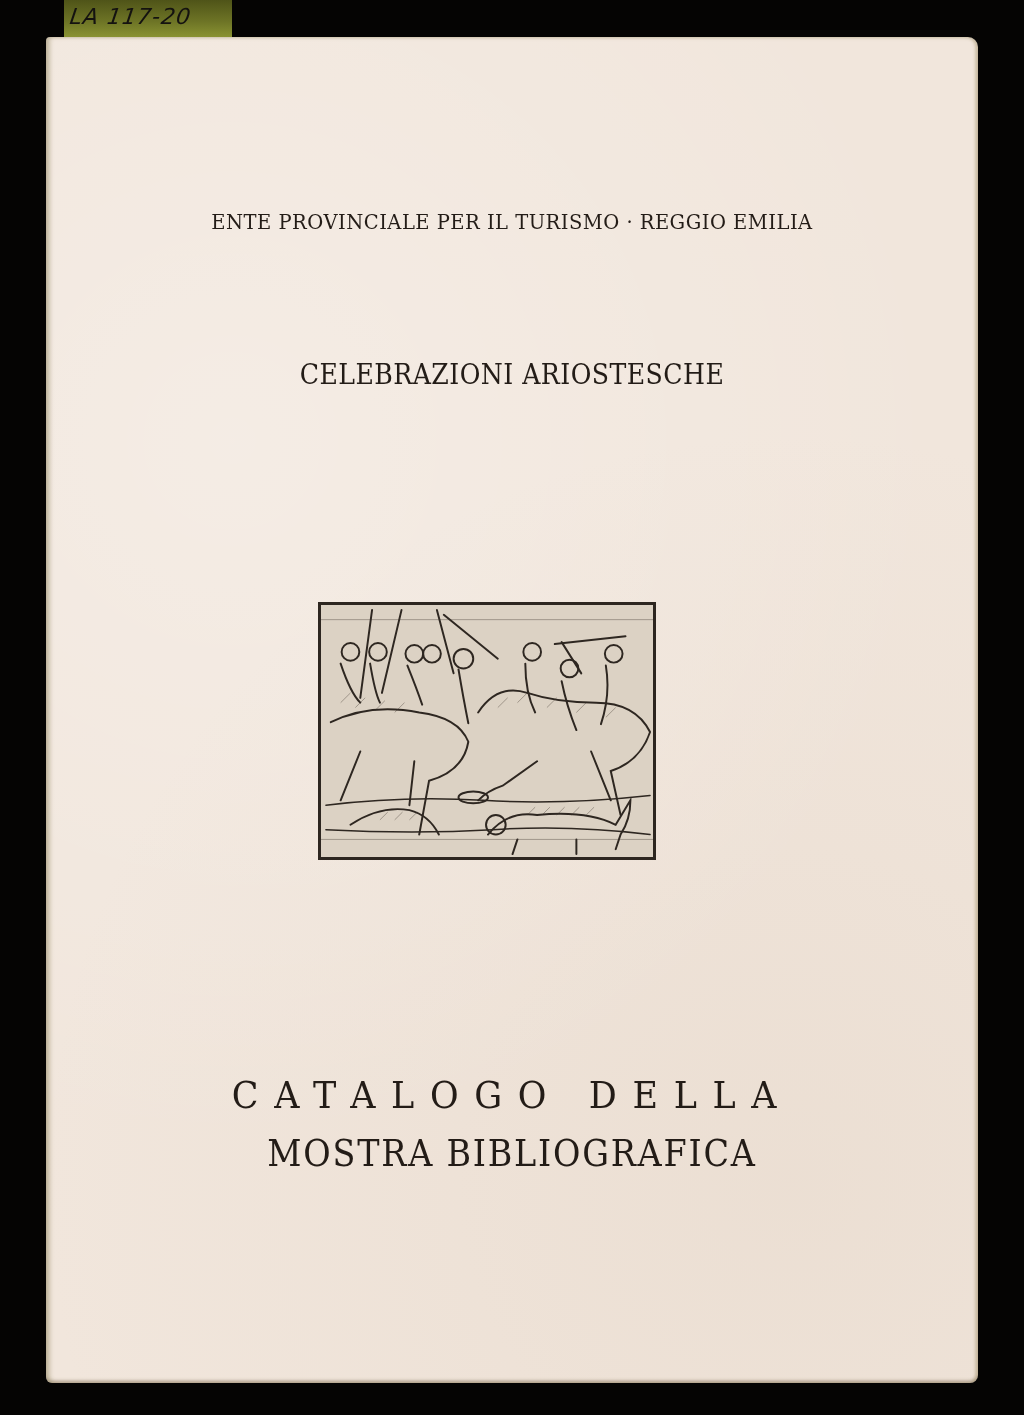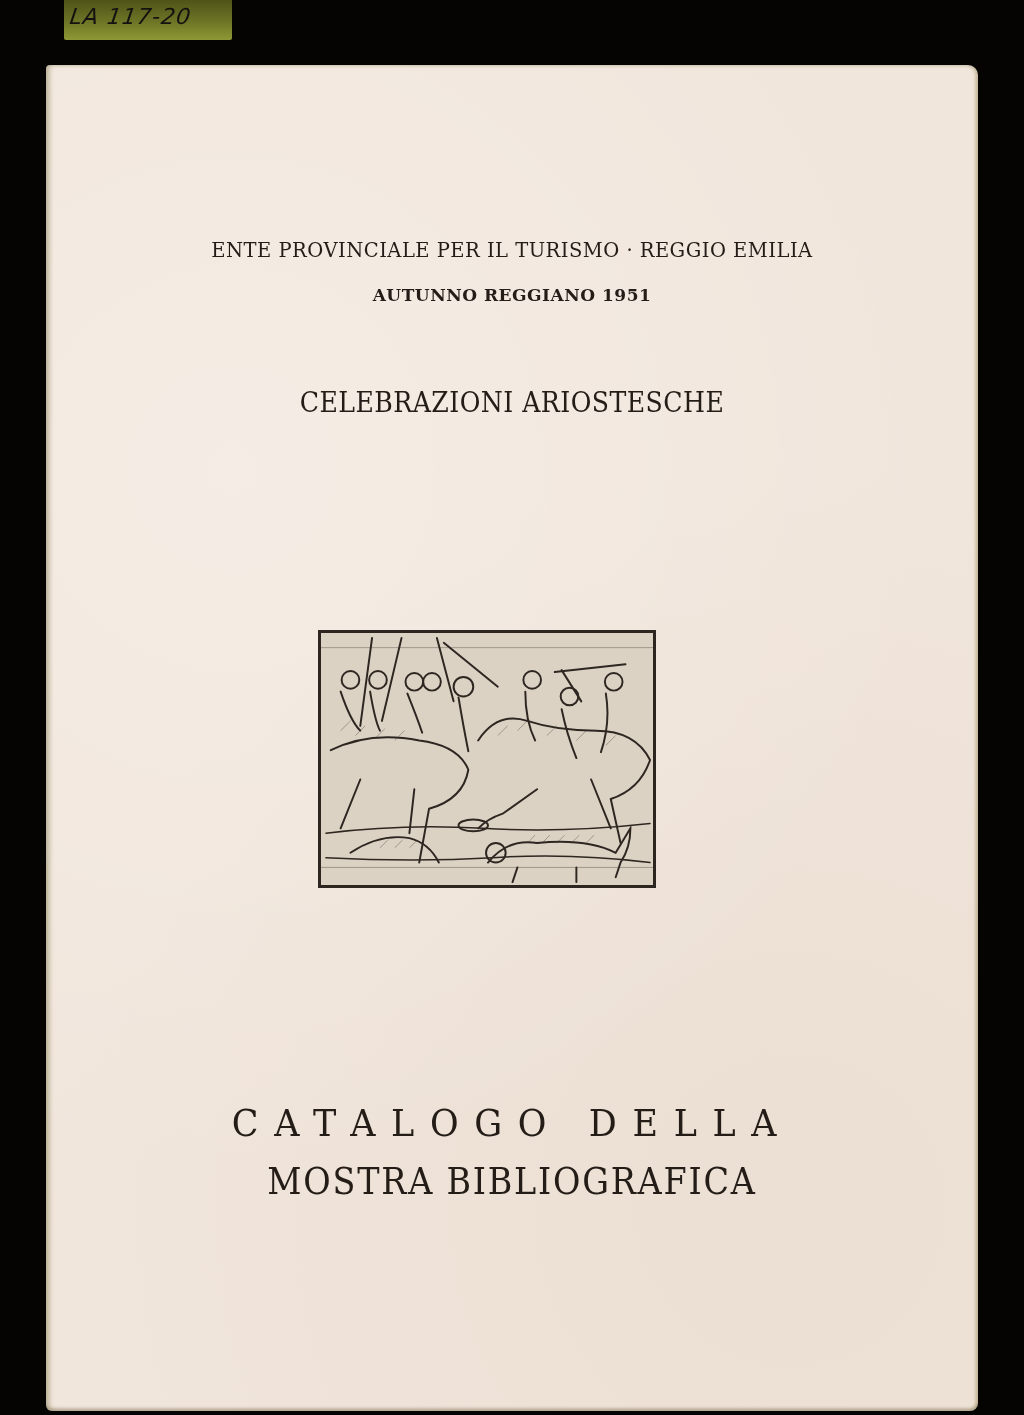--- a/index.html
+++ b/index.html
@@ -42,21 +42,20 @@
       left: 46px;
       top: 37px;
       width: 932px;
       height: 1346px;
       background: #f1e6dc;
       background-image:
         radial-gradient(circle at 20% 30%, rgba(255,255,255,0.25), rgba(255,255,255,0) 60%),
         radial-gradient(circle at 80% 85%, rgba(210,190,170,0.18), rgba(210,190,170,0) 55%);
       border-radius: 4px 10px 8px 6px;
       box-shadow: inset 4px 0 4px rgba(120,110,60,0.35), inset -3px 0 3px rgba(150,130,80,0.35), inset 0 -3px 3px rgba(120,100,80,0.3);
-      margin-top: 28px;
     }
     .serif {
       font-family: "DejaVu Serif", "Liberation Serif", serif;
       color: #231c17;
       text-align: center;
       position: absolute;
       left: 0;
       width: 100%;
       white-space: nowrap;
     }
@@ -112,21 +111,20 @@
 
 <div class="stage">
 
   <div class="label-tape">
     <span class="label-text">LA 117-20</span>
   </div>
 
   <div class="cover">
 
     <div class="serif publisher">ENTE PROVINCIALE PER IL TURISMO · REGGIO EMILIA</div>
-    <div class="serif event">AUTUNNO REGGIANO 1951</div>
     <div class="serif subject">CELEBRAZIONI ARIOSTESCHE</div>
 
     <div class="woodcut">
       <svg viewBox="0 0 338 258" preserveAspectRatio="none">
         <rect x="0" y="0" width="338" height="258" fill="#dcd2c4"></rect>
         <g stroke="#2e2721" stroke-width="2" fill="none" stroke-linecap="round">
 
           <line x1="52" y1="5" x2="40" y2="95"></line>
           <line x1="82" y1="5" x2="62" y2="90"></line>
           <line x1="118" y1="5" x2="135" y2="70"></line>

